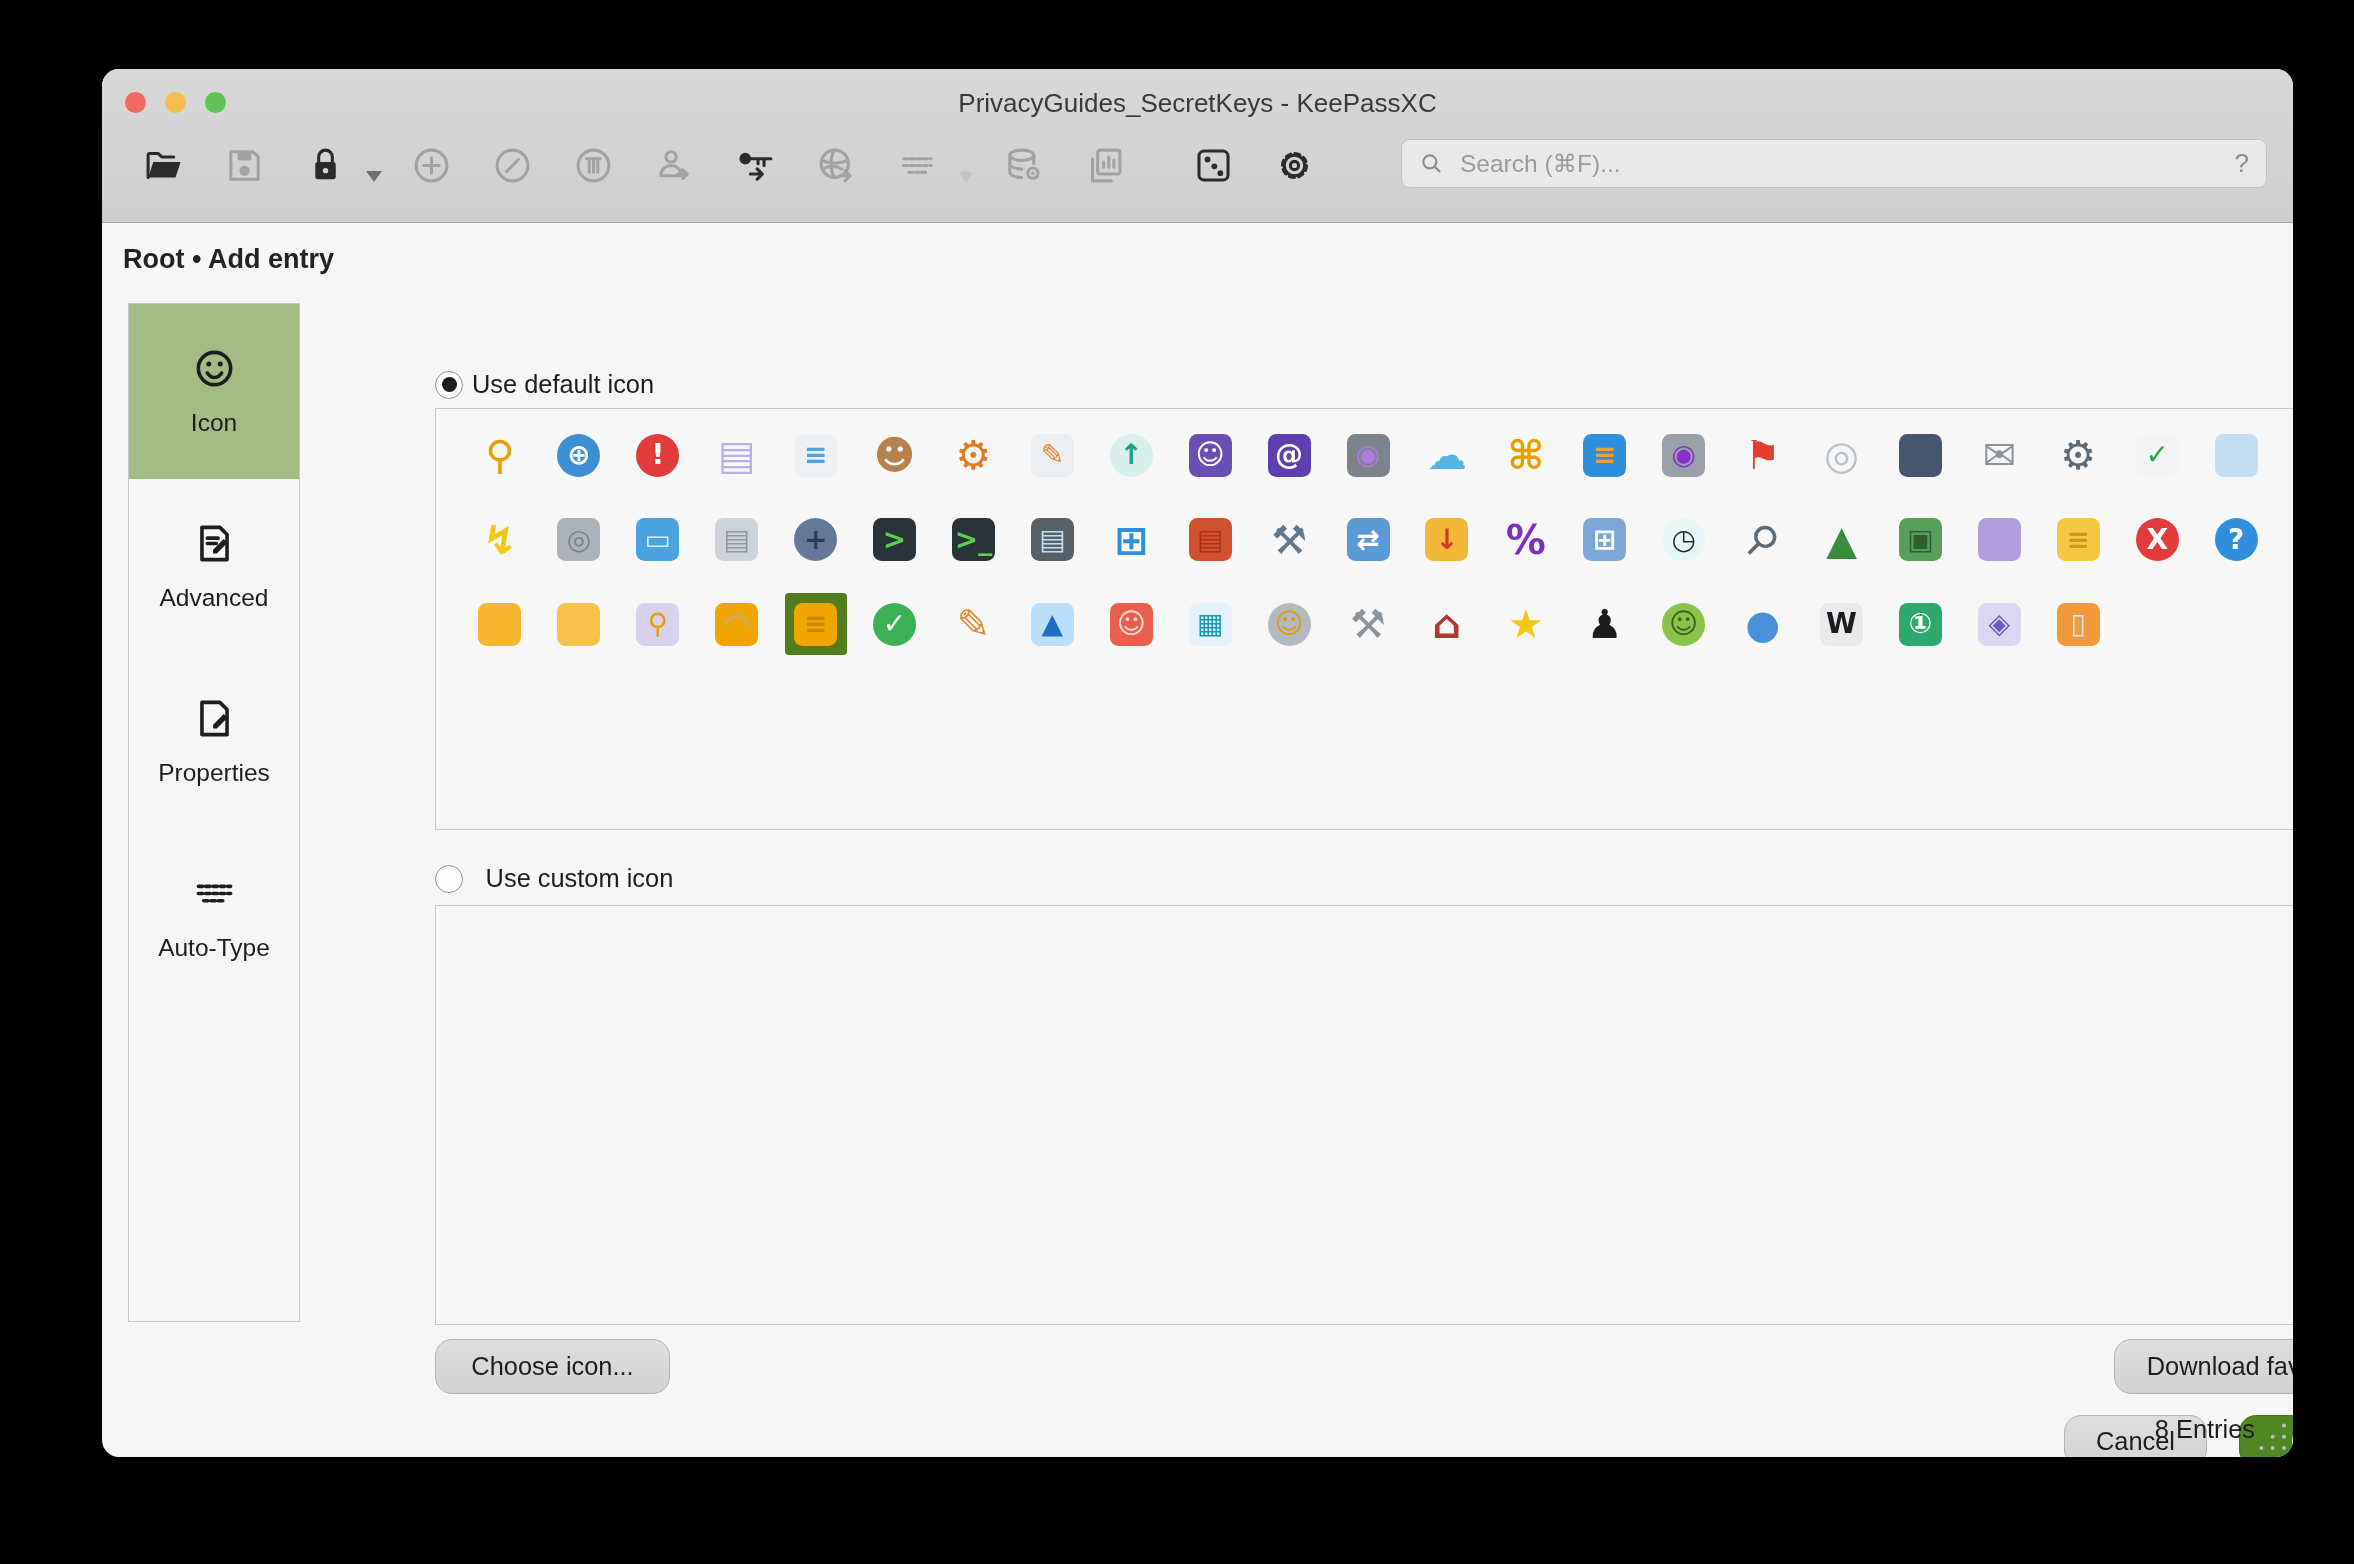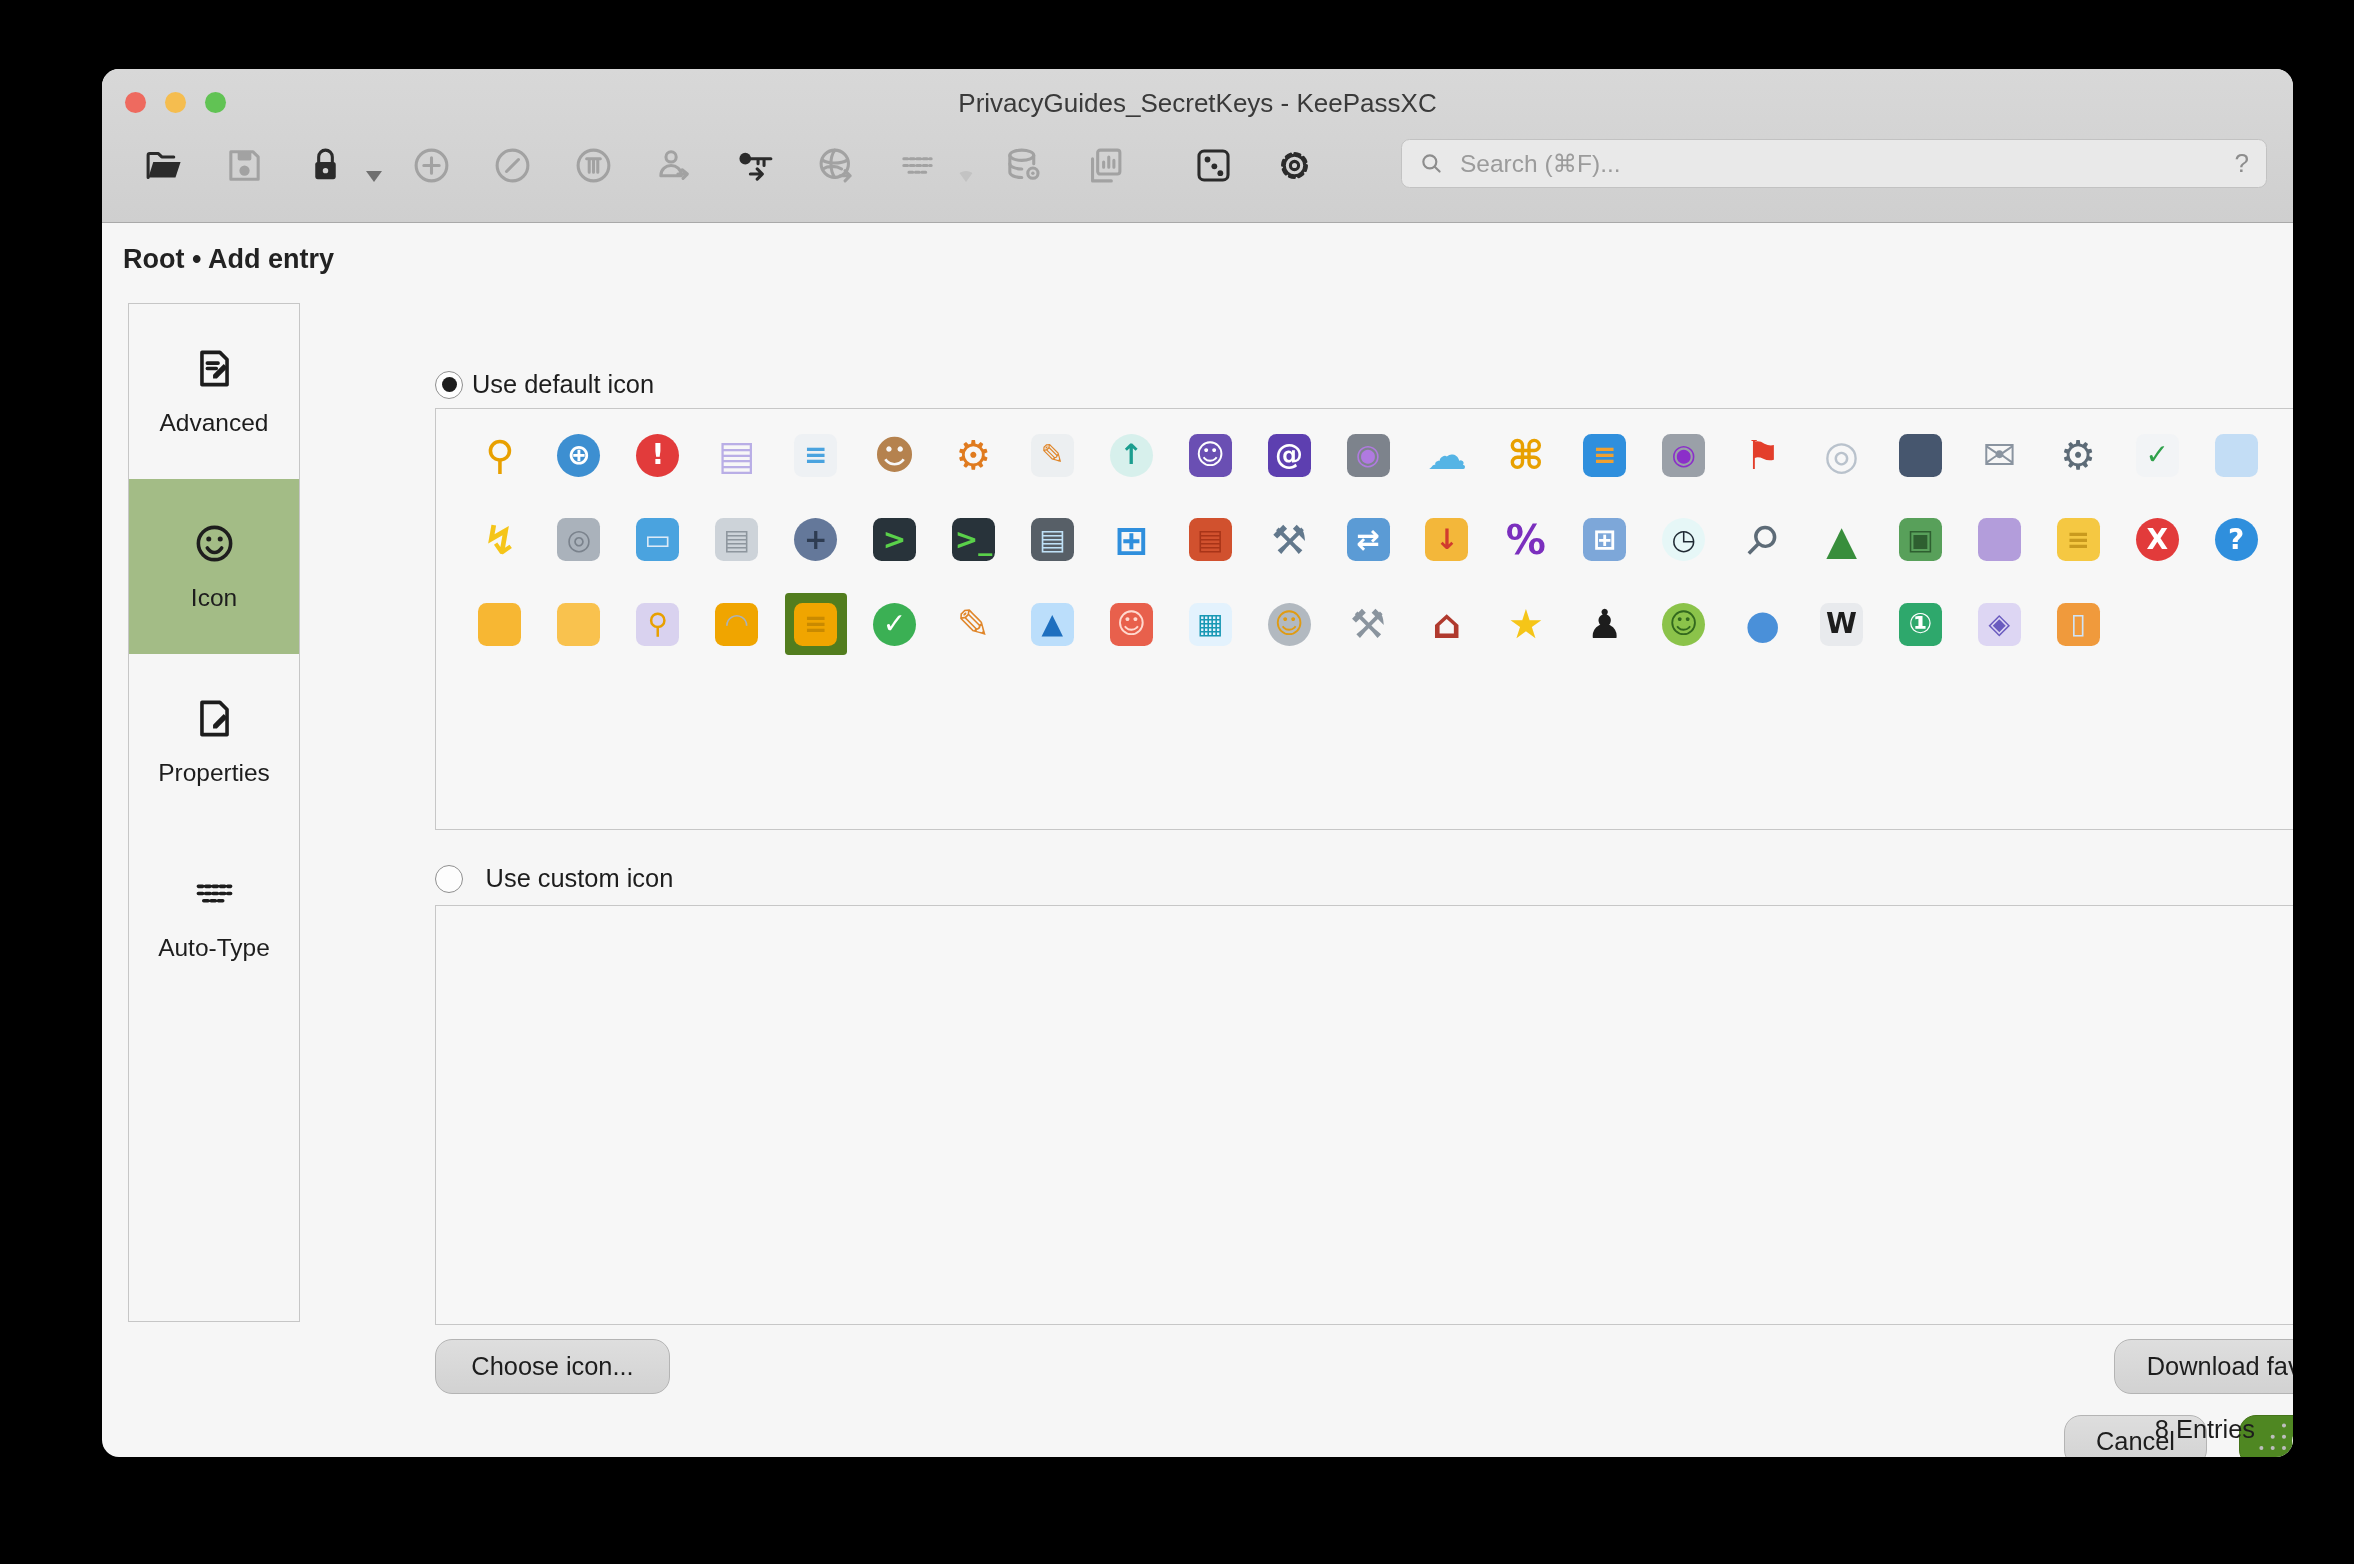--- a/index.html
+++ b/index.html
@@ -224,40 +224,40 @@
         </svg>
         <input type="text" placeholder="Search (⌘F)..." style="">
         <span class="search-help">?</span>
       </div>
     </div>
   </div>
 
   <div class="breadcrumb">Root • Add entry</div>
 
   <div class="sidebar">
-    <div class="side-item">
-      <svg viewBox="0 0 24 24">
-          <path class="s-stroke" d="M5 3 h10 l4 4 v14 h-14 z"></path>
-          <path class="s-stroke" d="M8 9 h6 M8 12 h5"></path>
-          <path class="s-fill" d="M12 17 l7-7 2.5 2.5 -7 7 H12 z" transform="translate(1 1) scale(0.85)"></path>
-        </svg>
-      <span class="side-label">Advanced</span>
-    </div>
     <div class="side-item selected">
       <svg viewBox="0 0 24 24">
           <circle class="s-stroke" cx="12" cy="12" r="9" stroke-width="2.4"></circle>
           <circle class="s-fill" cx="8.8" cy="9.5" r="1.4"></circle>
           <circle class="s-fill" cx="15.2" cy="9.5" r="1.4"></circle>
           <path class="s-stroke" d="M8 14.5 c1.2 1.8 2.8 2.5 4 2.5 s2.8-.7 4-2.5" stroke-width="2.2"></path>
         </svg>
       <span class="side-label">Icon</span>
     </div>
     <div class="side-item">
       <svg viewBox="0 0 24 24">
           <path class="s-stroke" d="M5 3 h10 l4 4 v14 h-14 z"></path>
+          <path class="s-stroke" d="M8 9 h6 M8 12 h5"></path>
+          <path class="s-fill" d="M12 17 l7-7 2.5 2.5 -7 7 H12 z" transform="translate(1 1) scale(0.85)"></path>
+        </svg>
+      <span class="side-label">Advanced</span>
+    </div>
+    <div class="side-item">
+      <svg viewBox="0 0 24 24">
+          <path class="s-stroke" d="M5 3 h10 l4 4 v14 h-14 z"></path>
           <path class="s-fill" d="M12 17 l7-7 2.5 2.5 -7 7 H12 z" transform="translate(1 1) scale(0.85)"></path>
         </svg>
       <span class="side-label">Properties</span>
     </div>
     <div class="side-item">
       <svg viewBox="0 0 24 24">
           <path class="s-stroke" d="M3 8 h18 M3 12 h18 M6 16 h12" stroke-width="3" stroke-dasharray="2.4 1.7"></path>
         </svg>
       <span class="side-label">Auto-Type</span>
     </div>

